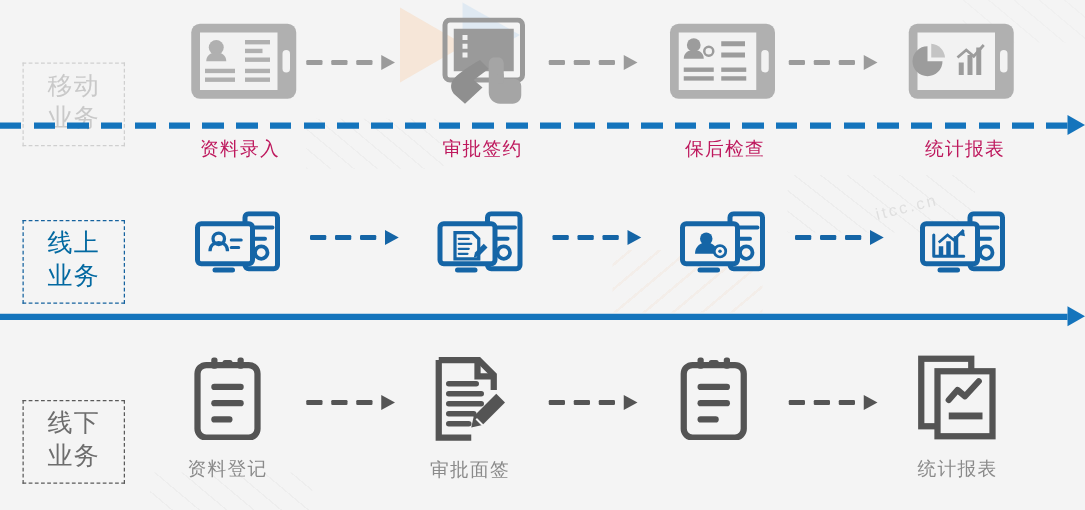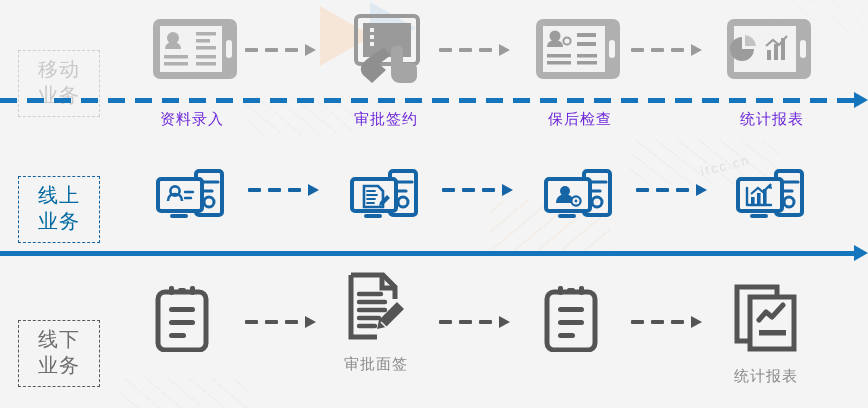--- a/index.html
+++ b/index.html
@@ -22,21 +22,21 @@
     font-size:20px;line-height:1.28;letter-spacing:1px;margin-top:36px;
   }
   .tagbox span{display:block;}
   .tag-mobile{border:1px dashed #cfcfcf;color:#c9c9c9;}
   .tag-online{border:1px dashed #15629e;color:#0369a1;}
   .tag-offline{border:1px dashed #5a5a5a;color:#6d6d6d;}
 
   
   .step{position:absolute;width:112px;text-align:center;}
   .step .label{font-size:15px;line-height:1;letter-spacing:1px;white-space:nowrap;}
-  .lbl-online{color:#6d28d9;font-family:Liberation Serif, serif;}
+  .lbl-online{color:#be185d;}
   .lbl-offline{color:#8a8a8a;}
   .icon-wrap{display:flex;align-items:center;justify-content:center;}
 
   
   .conn{position:absolute;display:flex;align-items:center;height:12px;}
   .conn i{display:block;width:13px;height:4px;margin-right:7px;border-radius:1px;}
   .conn .head{
     width:0;height:0;margin-right:0;
     border-top:6px solid transparent;border-bottom:6px solid transparent;
     border-radius:0;
@@ -283,29 +283,30 @@
       <svg width="56" height="68" viewBox="0 0 56 68">
         <rect x="4" y="8" width="48" height="58" rx="7" fill="none" stroke="#545454" stroke-width="5"></rect>
         <rect x="15" y="2" width="5" height="9" rx="2" fill="#545454"></rect>
         <rect x="24" y="4" width="8" height="5" rx="2" fill="#545454"></rect>
         <rect x="36" y="2" width="5" height="9" rx="2" fill="#545454"></rect>
         <rect x="15" y="23" width="26" height="5" rx="2.5" fill="#545454"></rect>
         <rect x="15" y="36" width="26" height="5" rx="2.5" fill="#545454"></rect>
         <rect x="15" y="49" width="17" height="5" rx="2.5" fill="#545454"></rect>
       </svg>
     </div>
+    <div class="label lbl-offline" style="margin-top:16px;">资料登记</div>
   </div>
   <div class="conn conn-dark" style="left:245px;top:316px;">
     <i></i>
     <i></i>
     <i></i>
     <span class="head"></span>
   </div>
 
-  <div class="step" style="left:320px;top:272px;">
+  <div class="step" style="left:320px;top:285px;">
     <div class="icon-wrap">
       <svg width="62" height="68" viewBox="0 0 62 68">
         <path d="M6 3h32l12 12v12" fill="none" stroke="#545454" stroke-width="5"></path>
         <path d="M6 3v62h26" fill="none" stroke="#545454" stroke-width="5"></path>
         <path d="M37 3v13h13" fill="none" stroke="#545454" stroke-width="5"></path>
         <path d="M14 22h22M14 30h26M14 38h26M14 46h20M14 54h16" stroke="#545454" stroke-width="4.4" stroke-linecap="round"></path>
         <path d="M52 30l7 7-18 18-9 2 2-9z" fill="#545454"></path>
         <path d="M36 50l6 6" stroke="#f4f4f4" stroke-width="1.6"></path>
       </svg>
     </div>

